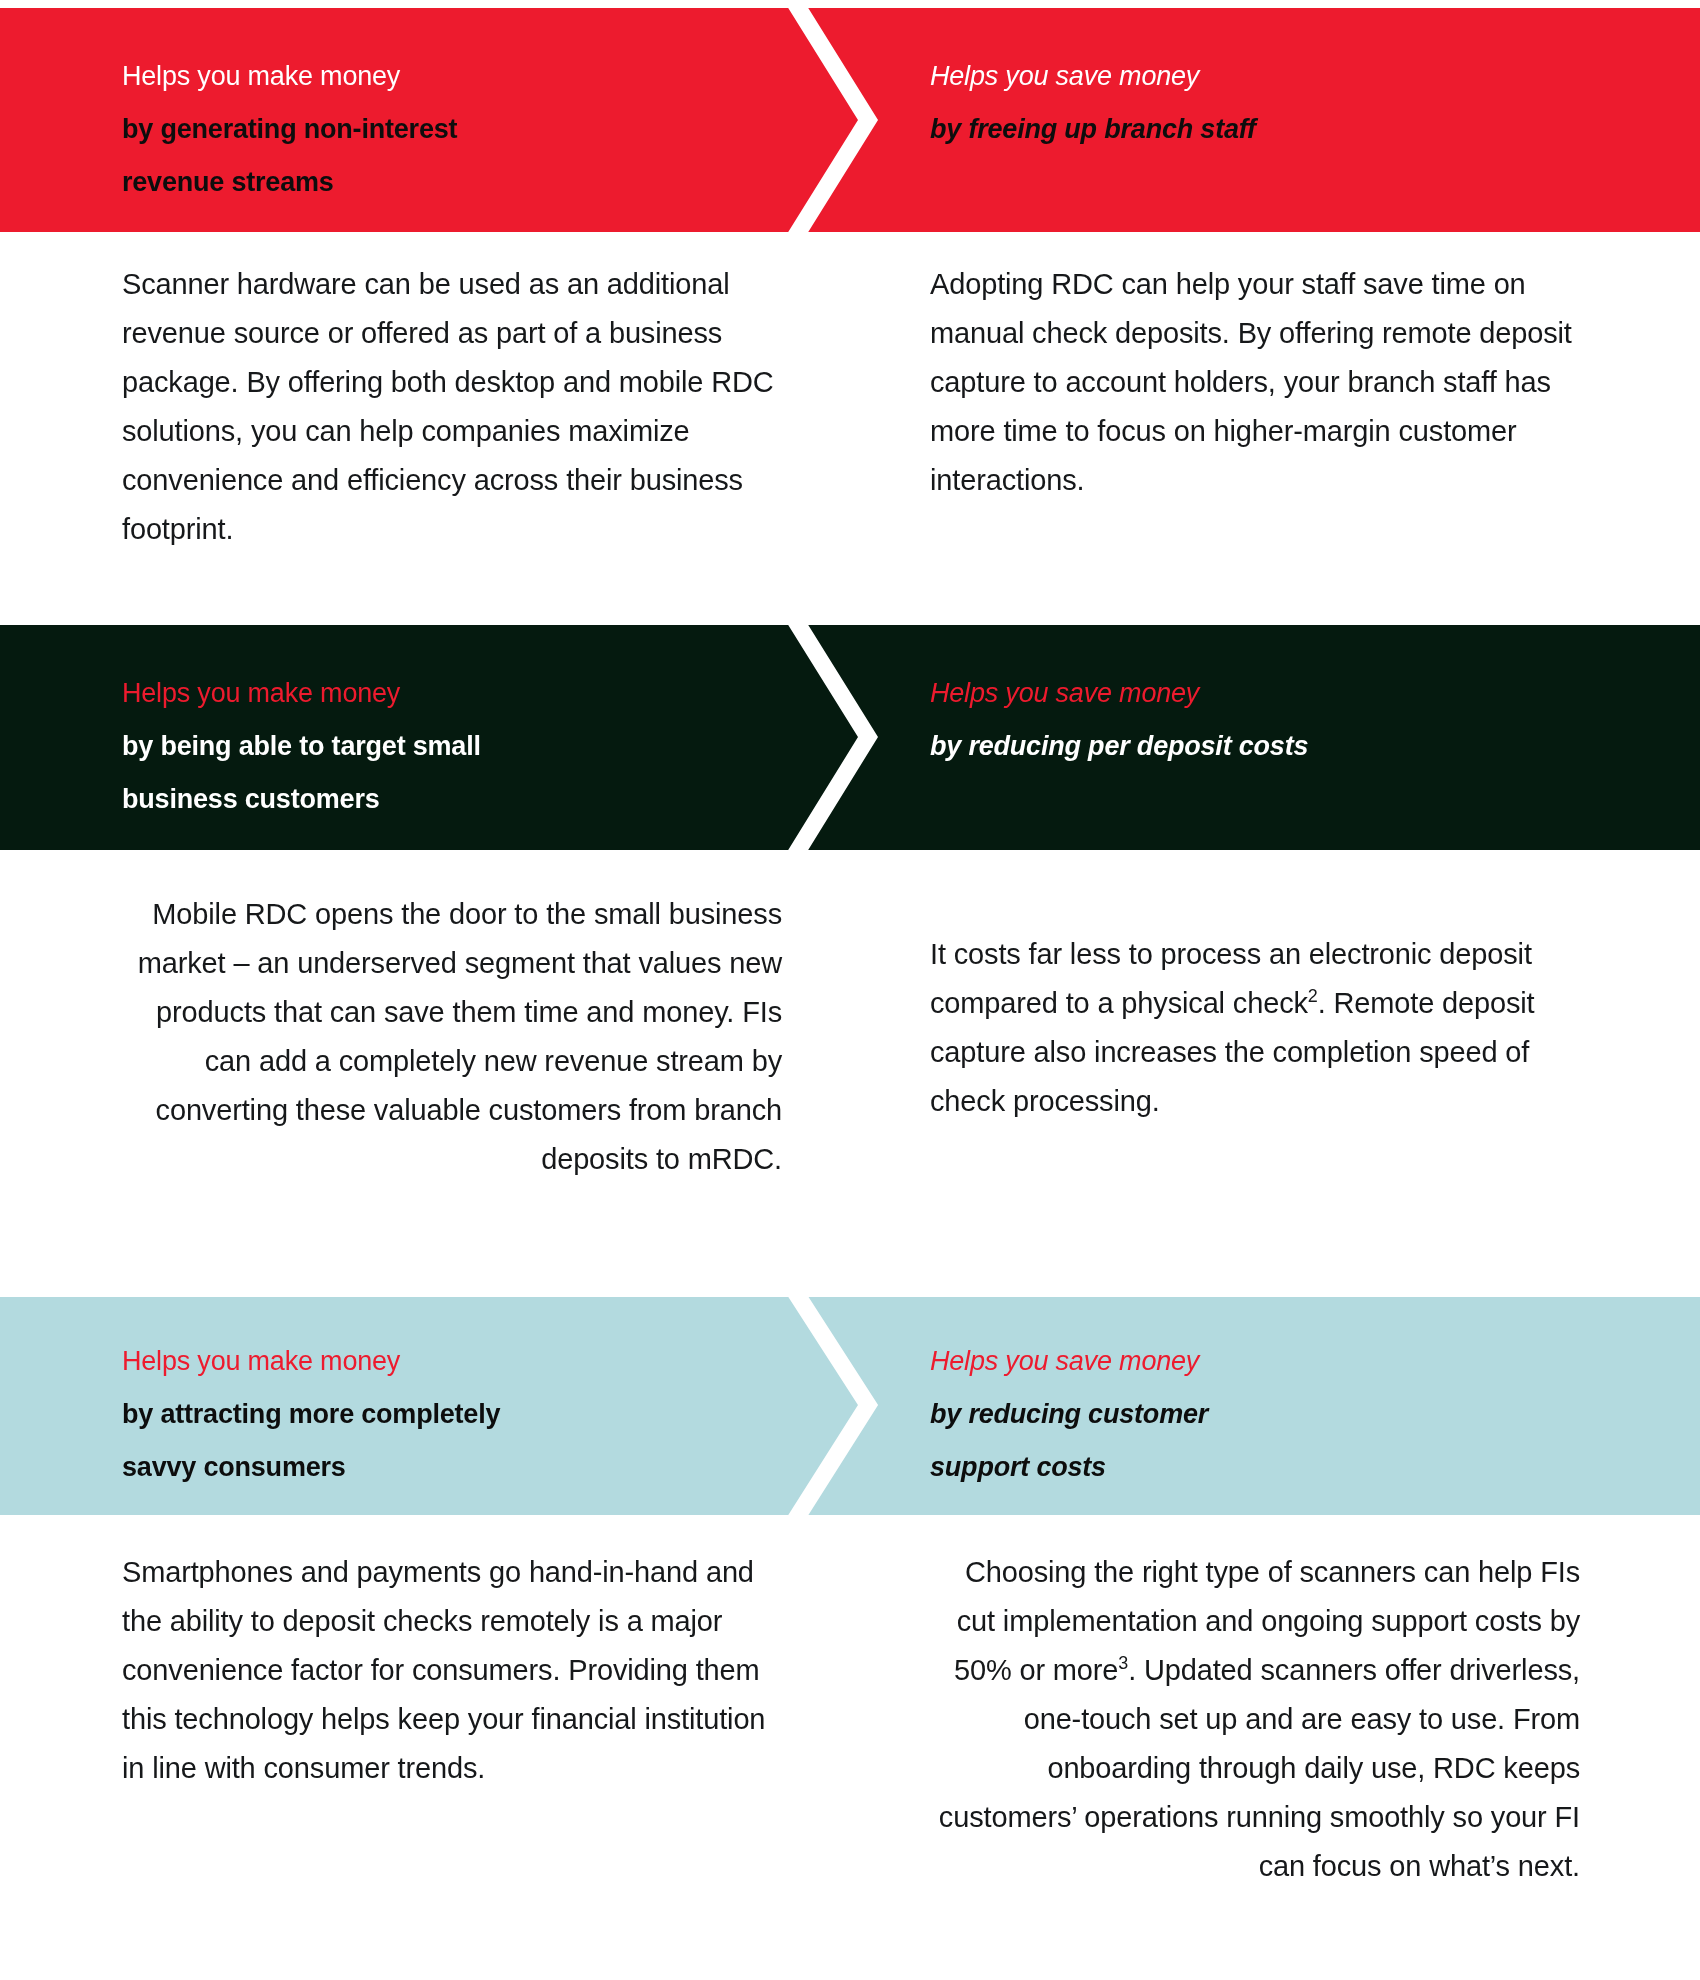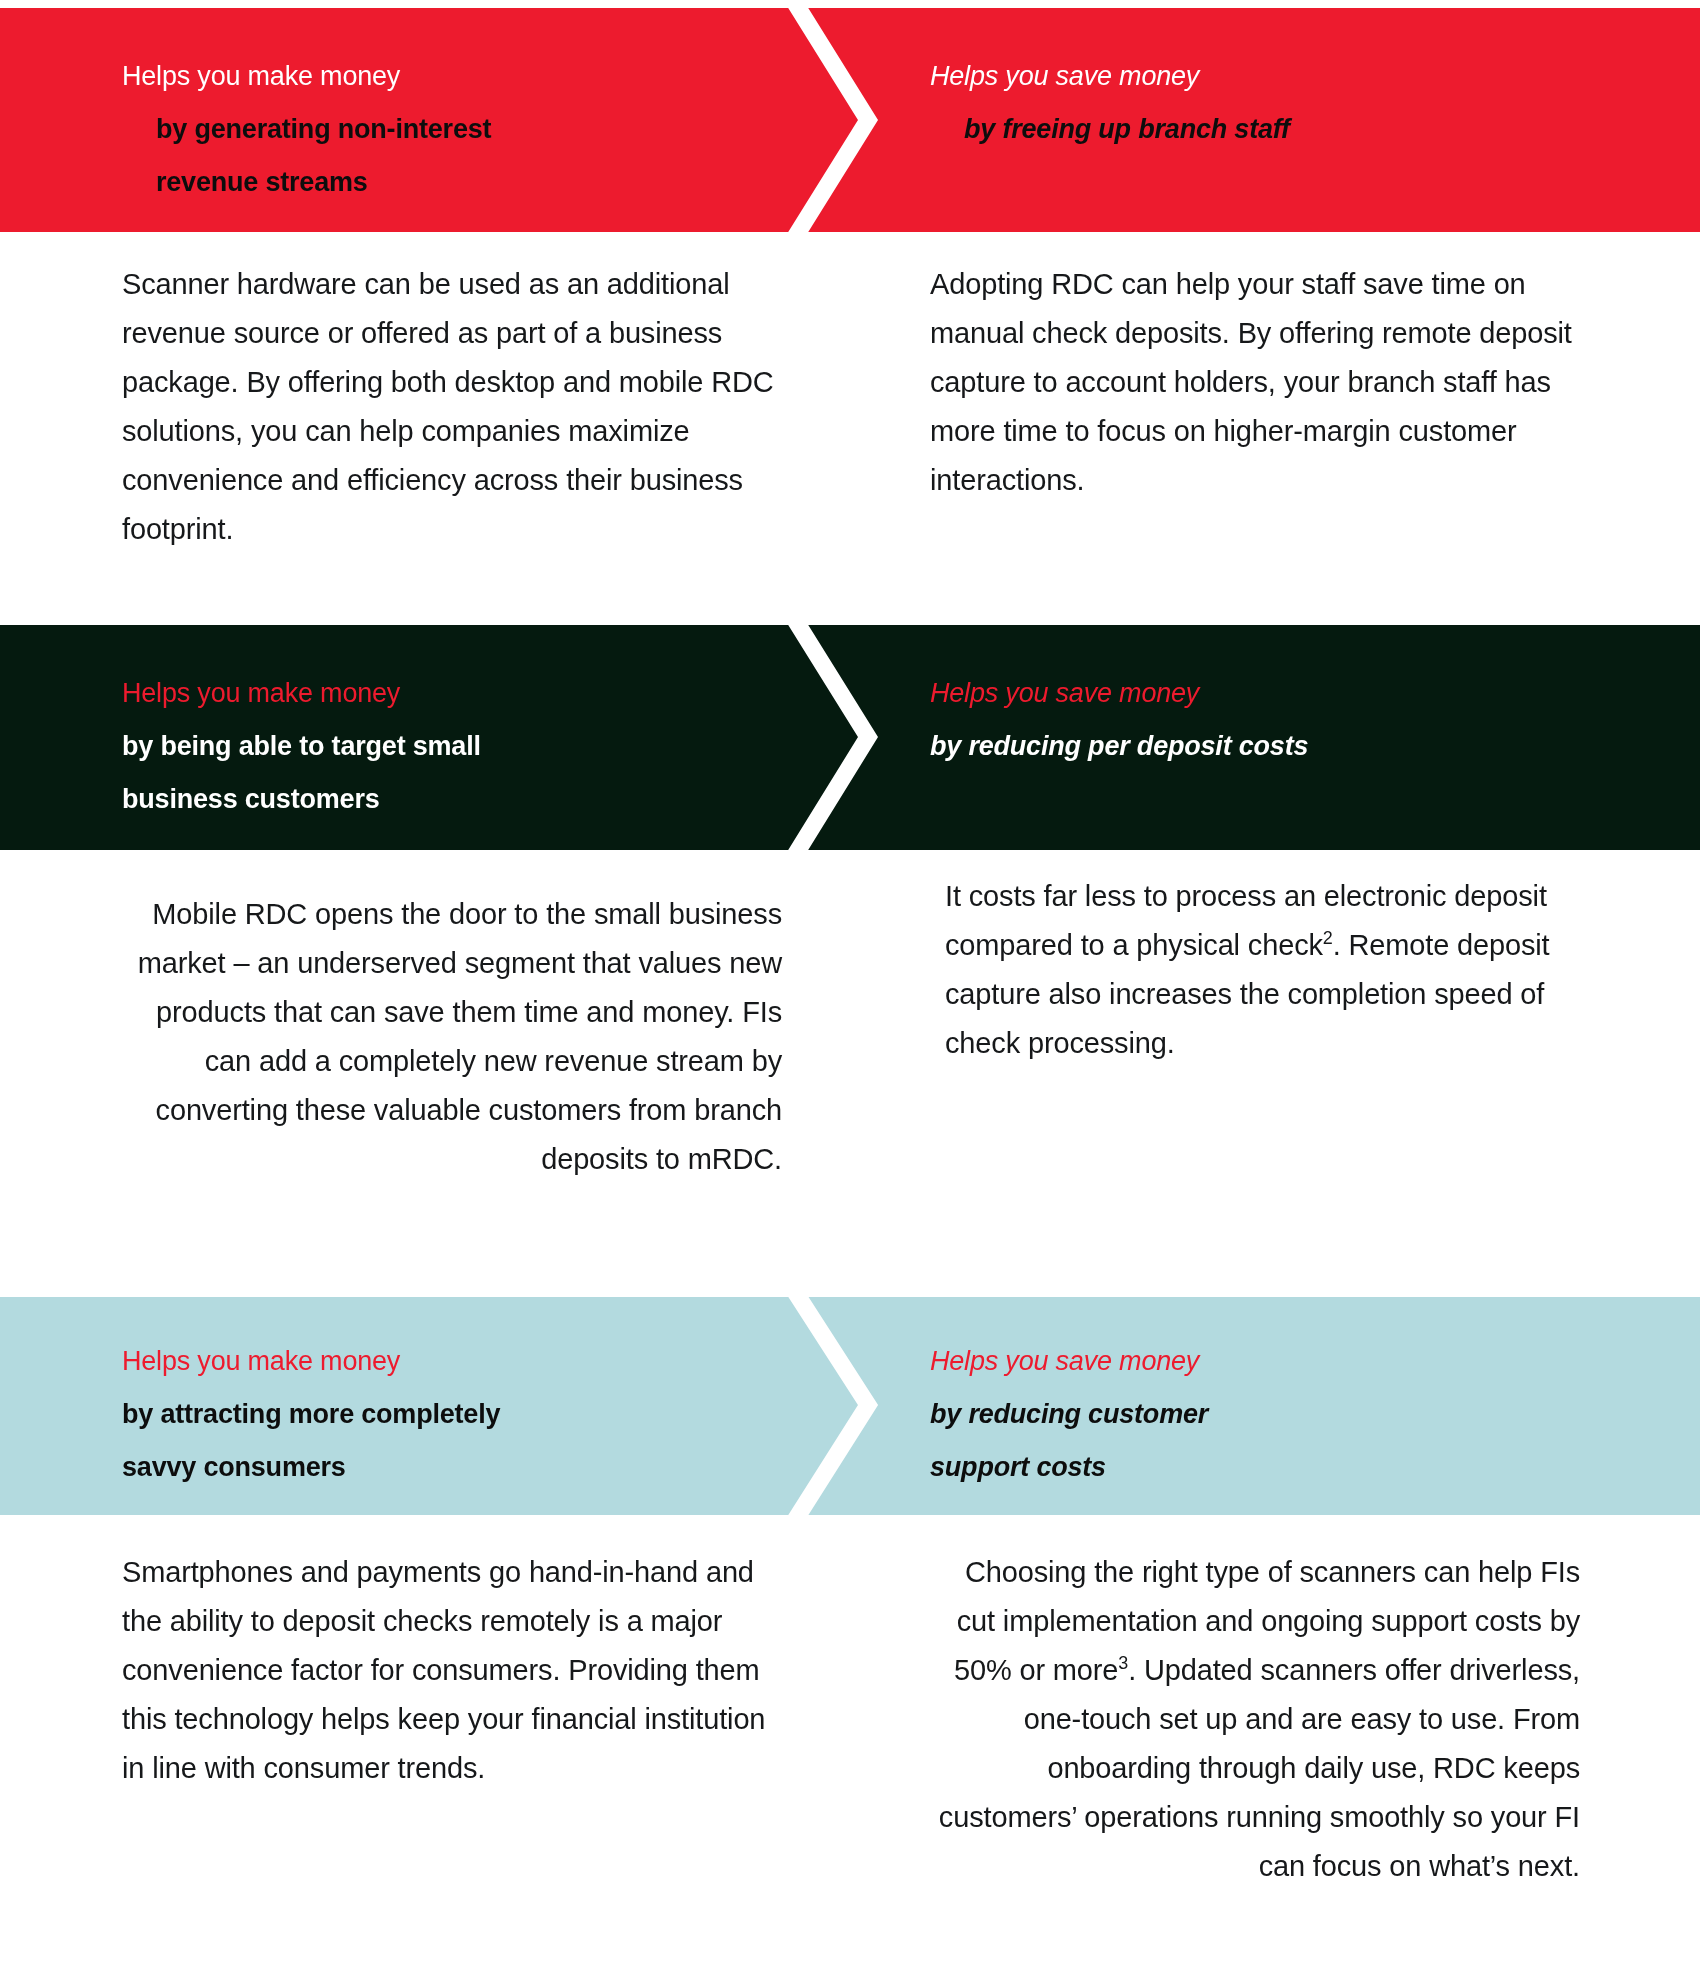--- a/index.html
+++ b/index.html
@@ -87,39 +87,39 @@
   sup {
     font-size: 0.62em;
     vertical-align: super;
     line-height: 0;
   }
 
   
   #band-1 { top: 8px; height: 224px; background: #ed1b2e; }
   #band-1 .head-stack { top: 42px; }
   #band-1 .head-line.lead { color: #ffffff; }
-  #band-1 .head-line.rest { color: #0d0d0d; margin-left: 34px; }
+  #band-1 .head-line.rest { color: #0d0d0d; }
 
   
   #band-2 { top: 625px; height: 225px; background: #051a0f; }
   #band-2 .head-stack { top: 42px; }
   #band-2 .head-line.lead { color: #ed1b2e; }
   #band-2 .head-line.rest { color: #ffffff; }
 
   
   #band-3 { top: 1297px; height: 218px; background: #b3dadf; }
   #band-3 .head-stack { top: 38px; }
   #band-3 .head-line.lead { color: #ed1b2e; }
   #band-3 .head-line.rest { color: #0d0d0d; }
 
   
   #body-1-left  { top: 260px; }
   #body-1-right { top: 260px; }
   #body-2-left  { top: 890px; text-align: right; }
-  #body-2-right { top: 872px; margin-left: 15px; }
+  #body-2-right { top: 930px; }
   #body-3-left  { top: 1548px; }
   #body-3-right { top: 1548px; text-align: right; }
 </style>
 </head>
 <body>
 
 <div class="page">
 
   <div class="band" id="band-1">
     <div class="band-inner">

